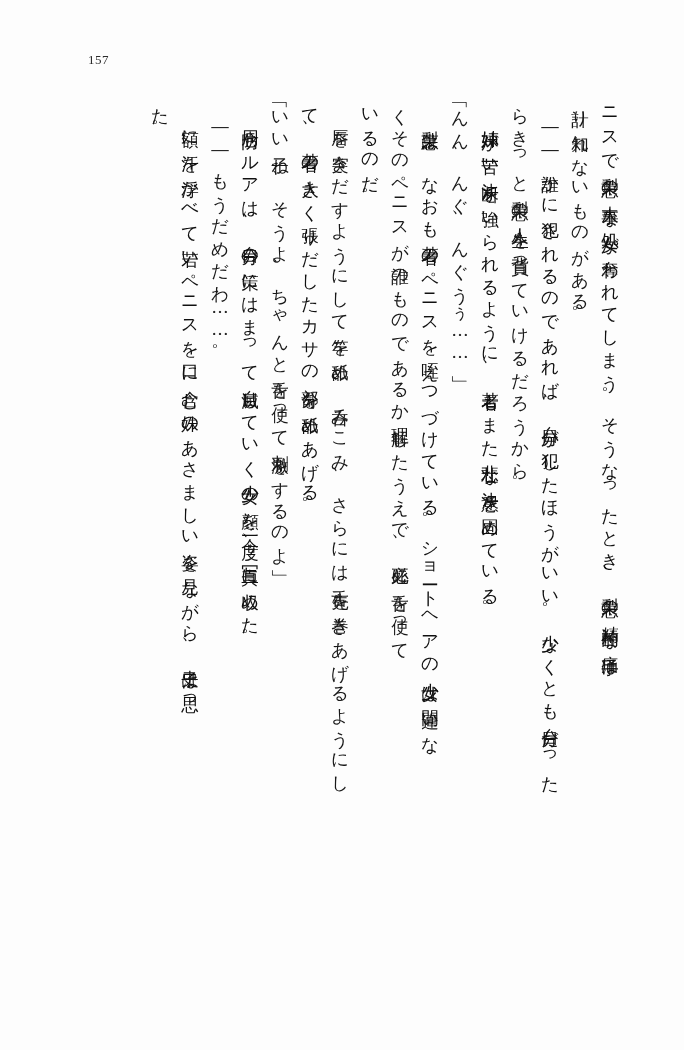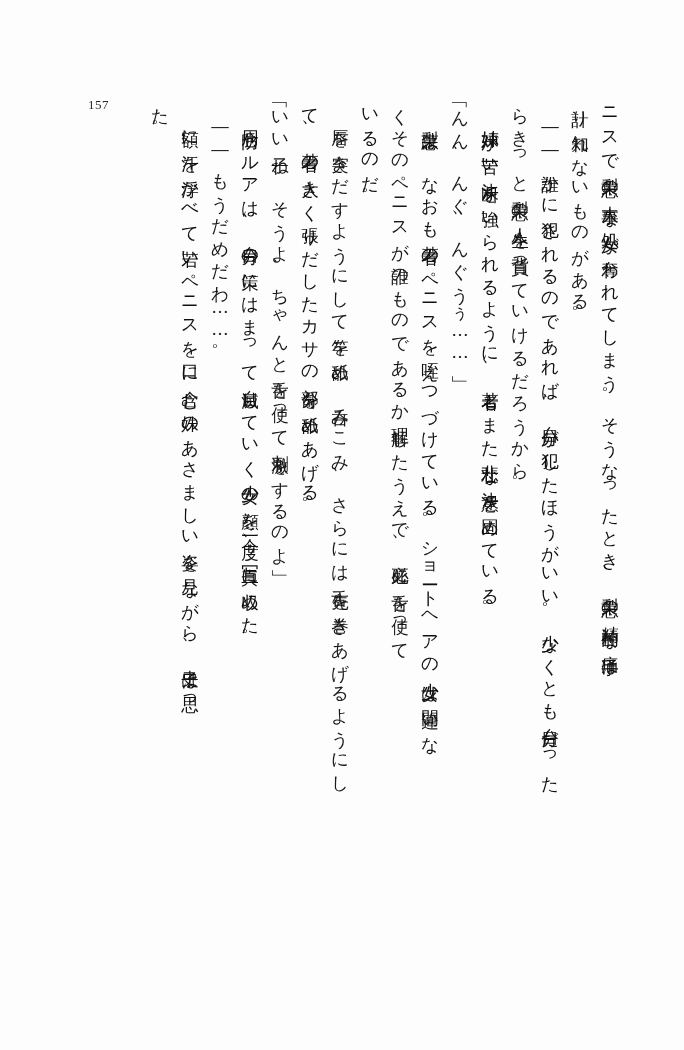--- a/index.html
+++ b/index.html
@@ -21,21 +21,20 @@
     background: #fdfdfd;
   }
   .page-number {
     position: absolute;
     top: 52px;
     left: 88px;
     font-size: 13px;
     letter-spacing: 0.5px;
     color: #2b2b2b;
     font-family: "Liberation Serif", serif;
-    margin-top: 45px;
   }
   .text-block {
     position: absolute;
     top: 96px;
     left: 78px;
     width: 540px;
     height: 890px;
     display: flex;
     flex-direction: row-reverse;
     align-items: flex-start;

